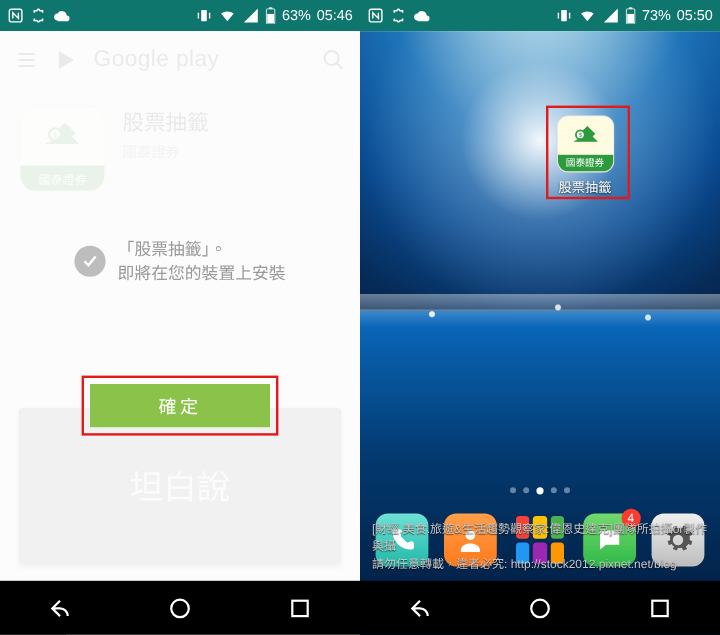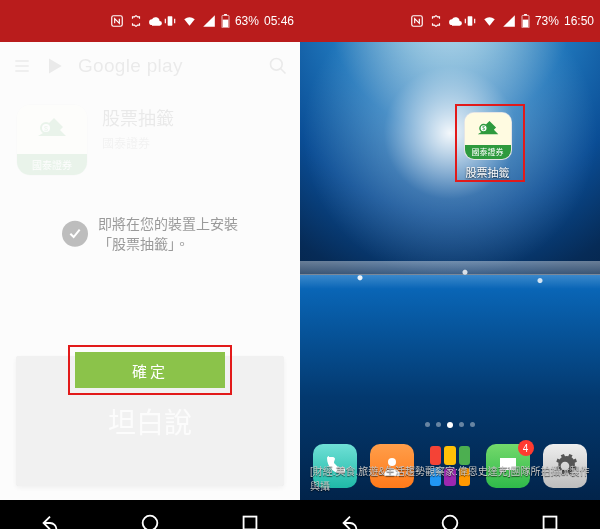--- a/index.html
+++ b/index.html
@@ -4,22 +4,22 @@
 <style>
   * { margin: 0; padding: 0; box-sizing: border-box; }
   body { font-family: "Helvetica Neue", Arial, "Noto Sans CJK TC", sans-serif; background:#fff; }
   .stage { position:relative; width:600px; height:529px; overflow:hidden; }
   .phone { position:absolute; top:0; width:300px; height:529px; }
   .phone-left { left:0; }
   .phone-right { left:300px; }
 
   
   .statusbar {
-    height:42px; width:100%; background:#b91c1c; color:#fff;
-    display:flex; align-items:center; justify-content:flex-end;
+    height:26px; width:100%; background:#0f766e; color:#fff;
+    display:flex; align-items:center; justify-content:space-between;
     padding:0 6px; font-size:12px; font-weight:500;
   }
   .statusbar .left, .statusbar .right { display:flex; align-items:center; gap:5px; }
   .ico { display:inline-flex; align-items:center; justify-content:center; }
   .ico svg { display:block; }
 
   
   .body-left { position:relative; width:100%; height:calc(100% - 25px); background:#f5f5f5; }
   .gp-header { height:48px; display:flex; align-items:center; padding:0 12px; gap:14px; color:#666; opacity:.45; }
   .gp-title { font-size:19px; font-weight:400; letter-spacing:.3px; }
@@ -44,21 +44,21 @@
   }
   .dialog-h {
     color:#7bb51f; font-size:26px; font-weight:400; margin-bottom:18px;
   }
   .dialog-row { display:flex; align-items:center; justify-content:center; gap:10px; }
   .check-badge {
     width:26px; height:26px; border-radius:50%; background:#bdbdbd; display:flex; align-items:center; justify-content:center; flex:0 0 26px;
   }
   .dialog-msg { color:#9a9a9a; font-size:14px; text-align:left; line-height:1.45; }
 
-  .ok-wrap { position:absolute; left:50%; top:57%; transform:translateX(-50%);margin-top:16px; }
+  .ok-wrap { position:absolute; left:50%; top:57%; transform:translateX(-50%); }
   .ok-hl { border:2px solid #e21a1a; padding:5px; }
   .ok-btn {
     width:150px; height:36px; background:#8bc34a; color:#fff; font-size:15px;
     display:flex; align-items:center; justify-content:center; letter-spacing:3px;
   }
 
   .card-peek {
     position:absolute; left:16px; right:16px; bottom:60px; height:130px;
     background:#444; border-radius:3px; box-shadow:0 2px 5px rgba(0,0,0,.3);
     display:flex; align-items:center; justify-content:center; color:#ddd; font-size:28px; opacity:.6; overflow:hidden;
@@ -259,22 +259,22 @@
     <div class="scrim"></div>
 
     <div class="dialog">
       <div class="dialog-row">
         <div class="check-badge">
           <svg width="16" height="16" viewBox="0 0 24 24" fill="none" stroke="#fff" stroke-width="3">
                 <path d="M5 12l5 5 9-11"></path>
               </svg>
         </div>
         <div class="dialog-msg">
+          <div>「股票抽籤」。</div>
           <div>即將在您的裝置上安裝</div>
-          <div>「股票抽籤」。</div>
         </div>
       </div>
     </div>
 
     <div class="ok-wrap">
       <div class="ok-hl">
         <div class="ok-btn">確定</div>
       </div>
     </div>
 
@@ -342,21 +342,21 @@
             </svg>
       </span>
       <span class="ico">
         <svg width="9" height="14" viewBox="0 0 12 20" fill="#fff">
               <rect x="1" y="2" width="10" height="18" rx="1" fill="none" stroke="#fff"></rect>
               <rect x="4" y="0" width="4" height="2"></rect>
               <rect x="2" y="8" width="8" height="11"></rect>
             </svg>
       </span>
       <span>73%</span>
-      <span>16:50</span>
+      <span>05:50</span>
     </div>
   </div>
 
   <div class="body-right">
     <div class="sunburst"></div>
     <div class="water"></div>
 
     <div class="hs-row">
       <div class="hs-slot"></div>
       <div class="hs-slot"></div>
@@ -415,20 +415,21 @@
       </div>
       <div class="dock-ic di-set">
         <svg width="26" height="26" viewBox="0 0 24 24" fill="#555">
               <path d="M12 8a4 4 0 100 8 4 4 0 000-8zm9 4l2 1-1 3-2-1a8 8 0 01-2 2l1 2-3 1-1-2a8 8 0 01-3 0l-1 2-3-1 1-2a8 8 0 01-2-2l-2 1-1-3 2-1a8 8 0 010-3l-2-1 1-3 2 1a8 8 0 012-2l-1-2 3-1 1 2a8 8 0 013 0l1-2 3 1-1 2a8 8 0 012 2l2-1 1 3-2 1a8 8 0 010 3z"></path>
             </svg>
       </div>
     </div>
 
     <div class="caption">
       <div>[財經.美食.旅遊&amp;生活趨勢觀察家:偉恩史達克]團隊所拍攝or製作與攝</div>
+      <div>請勿任意轉載，違者必究: http://stock2012.pixnet.net/blog</div>
     </div>
 
     <div class="navbar">
       <span class="ico">
             <svg width="22" height="22" viewBox="0 0 24 24" fill="none" stroke="#fff" stroke-width="2">
               <path d="M12 5l-7 7 7 7M5 12h7c4 0 7 3 7 7"></path>
             </svg>
           </span>
       <span class="ico">
             <svg width="22" height="22" viewBox="0 0 24 24" fill="none" stroke="#fff" stroke-width="2">

